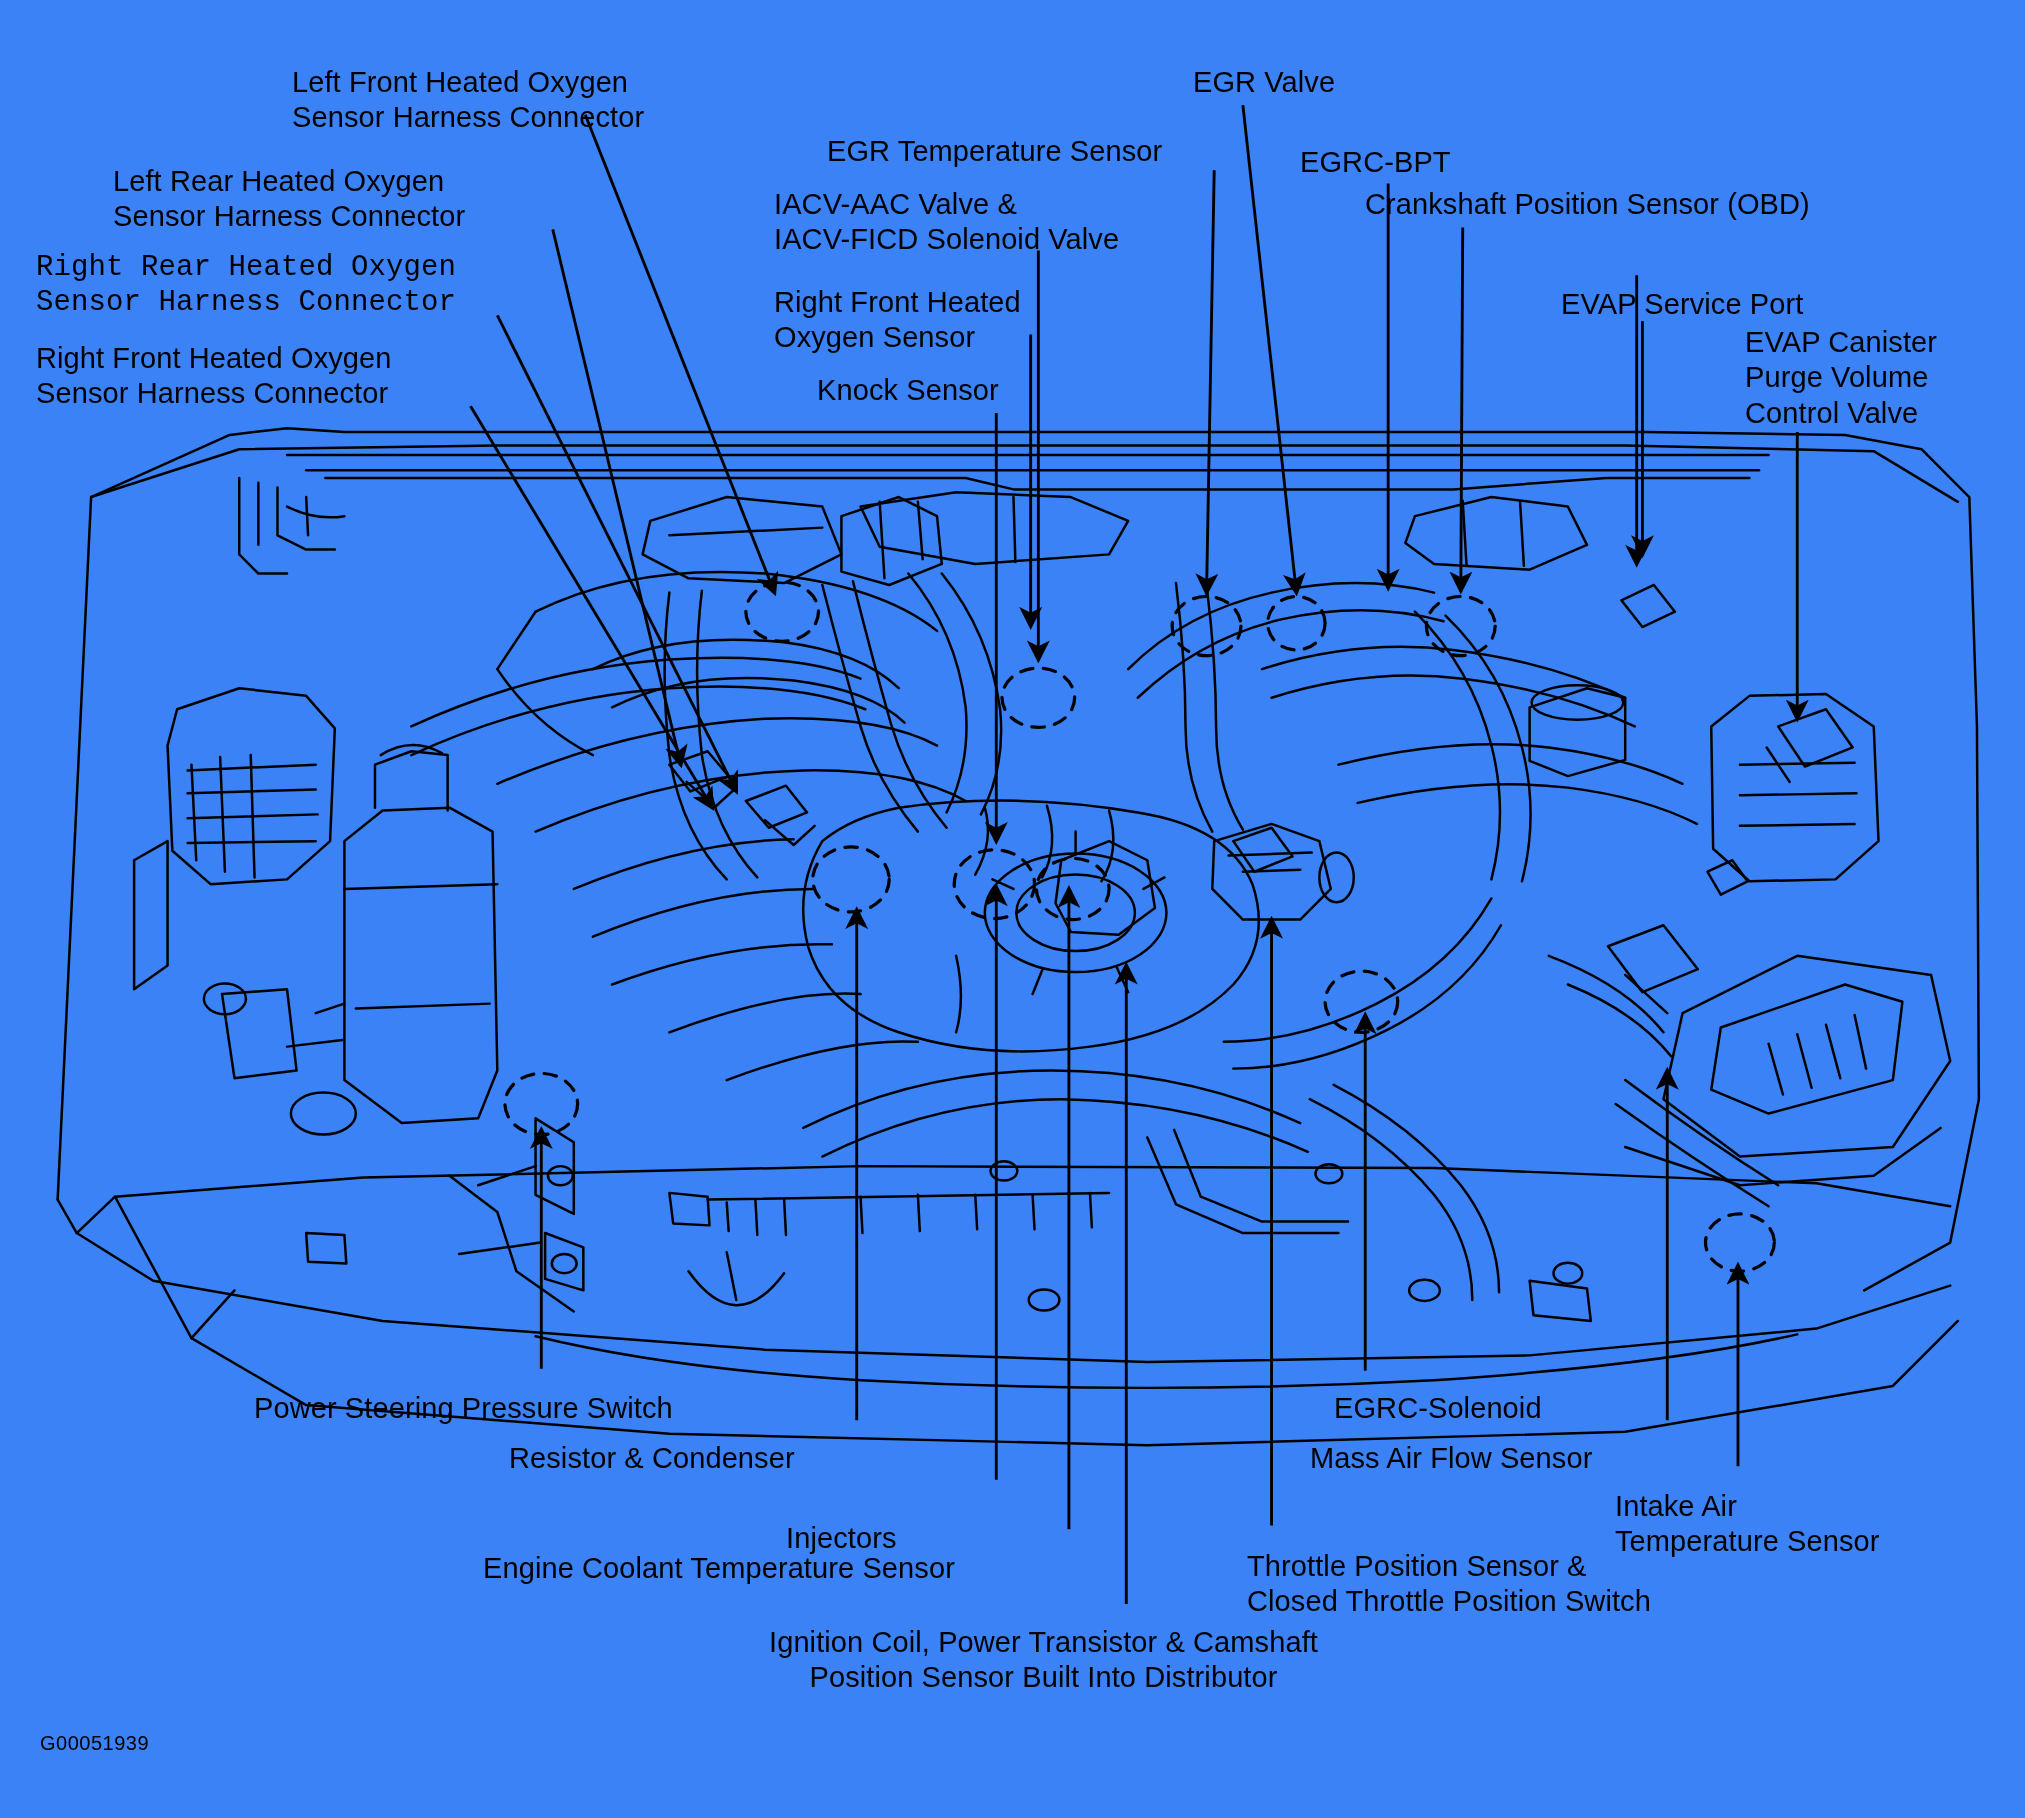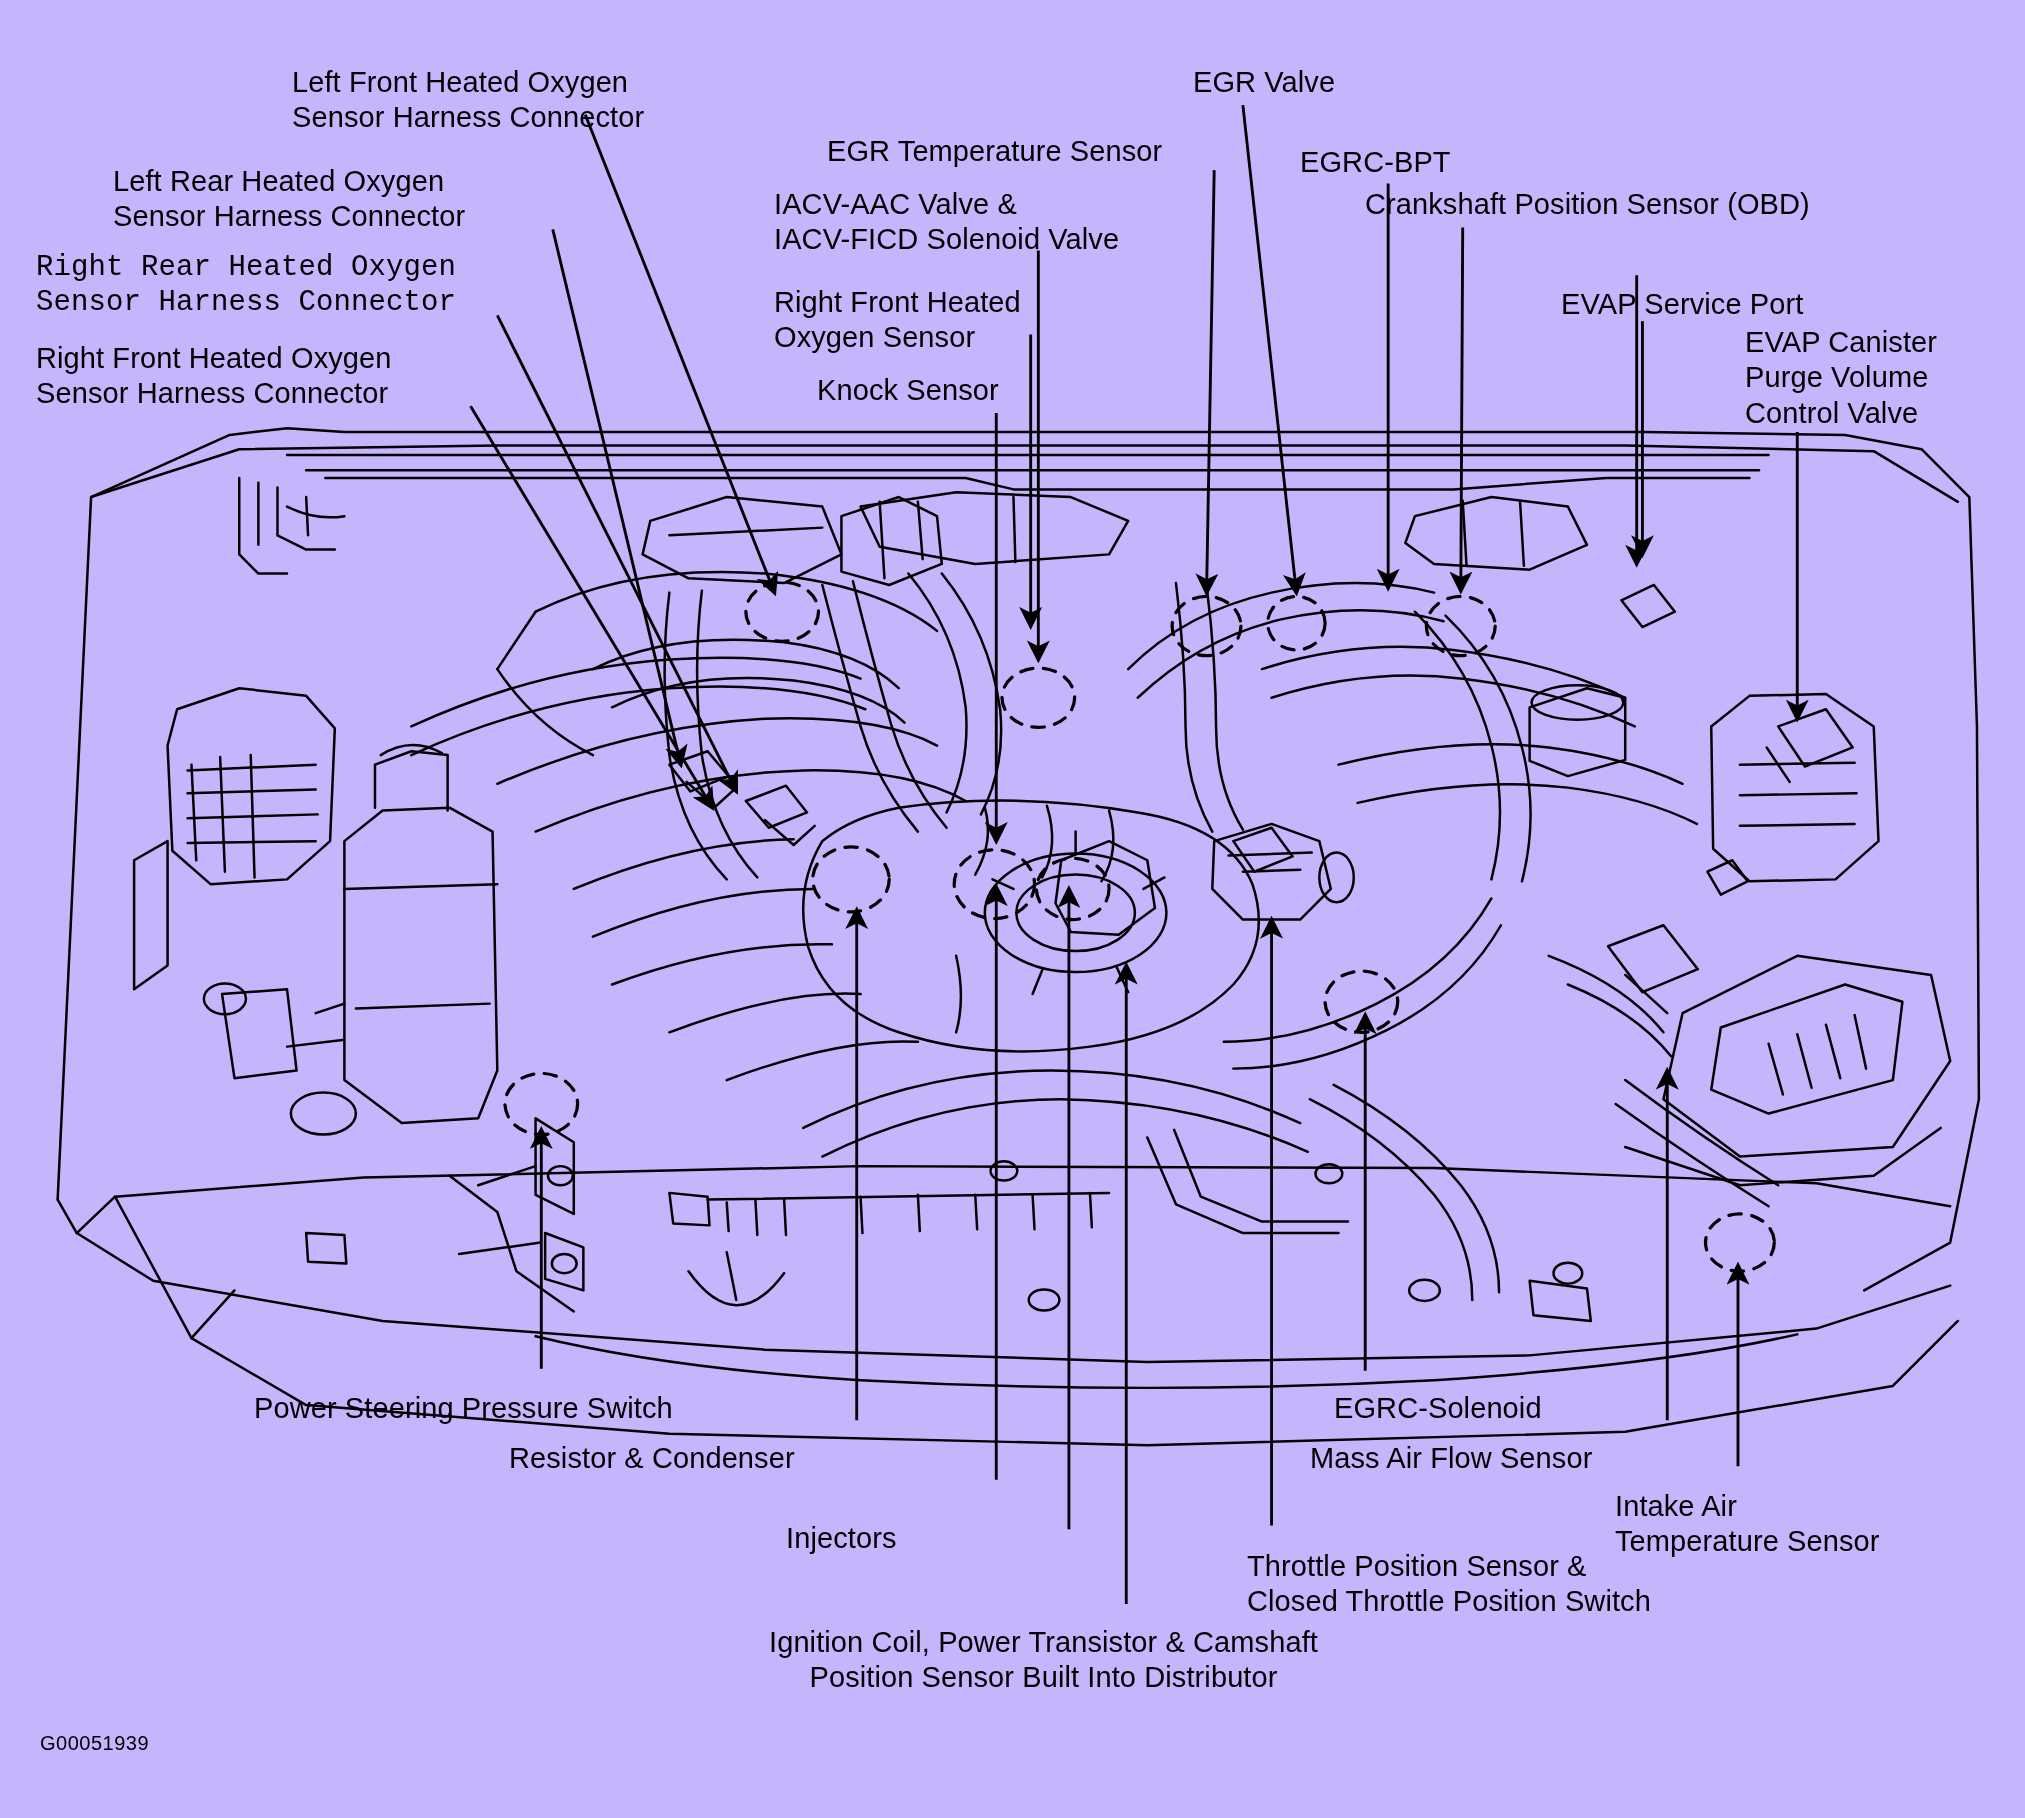--- a/index.html
+++ b/index.html
@@ -8,21 +8,21 @@
     background: #ffffff;
   }
   body {
     font-family: "Liberation Sans", sans-serif;
     color: #000000;
   }
   #page {
     position: relative;
     width: 2026px;
     height: 1818px;
-    background: #c4b5fd;
+    background: #3b82f6;
     overflow: hidden;
   }
   .label {
     position: absolute;
     font-size: 29px;
     line-height: 1.22;
     color: #000;
     white-space: pre-line;
     letter-spacing: 0.1px;
   }
@@ -311,20 +311,21 @@
 Control Valve</div>
   <div class="label" style="left:817px; top:373px;">Knock Sensor</div>
 
   <div class="label" style="left:254px; top:1391px;">Power Steering Pressure Switch</div>
   <div class="label" style="left:509px; top:1441px;">Resistor &amp; Condenser</div>
   <div class="label" style="left:1334px; top:1391px;">EGRC-Solenoid</div>
   <div class="label" style="left:1310px; top:1441px;">Mass Air Flow Sensor</div>
   <div class="label" style="left:786px; top:1498px;margin-top:23px;">Injectors</div>
   <div class="label" style="left:1615px; top:1489px;">Intake Air
 Temperature Sensor</div>
+  <div class="label" style="left:483px; top:1551px;">Engine Coolant Temperature Sensor</div>
   <div class="label" style="left:1247px; top:1549px;">Throttle Position Sensor &amp;
 Closed Throttle Position Switch</div>
   <div class="label" style="left:769px; top:1625px;text-align:center;">Ignition Coil, Power Transistor &amp; Camshaft
 Position Sensor Built Into Distributor</div>
 
   <div class="fig-code">G00051939</div>
 </div>
 
 
 </body></html>

